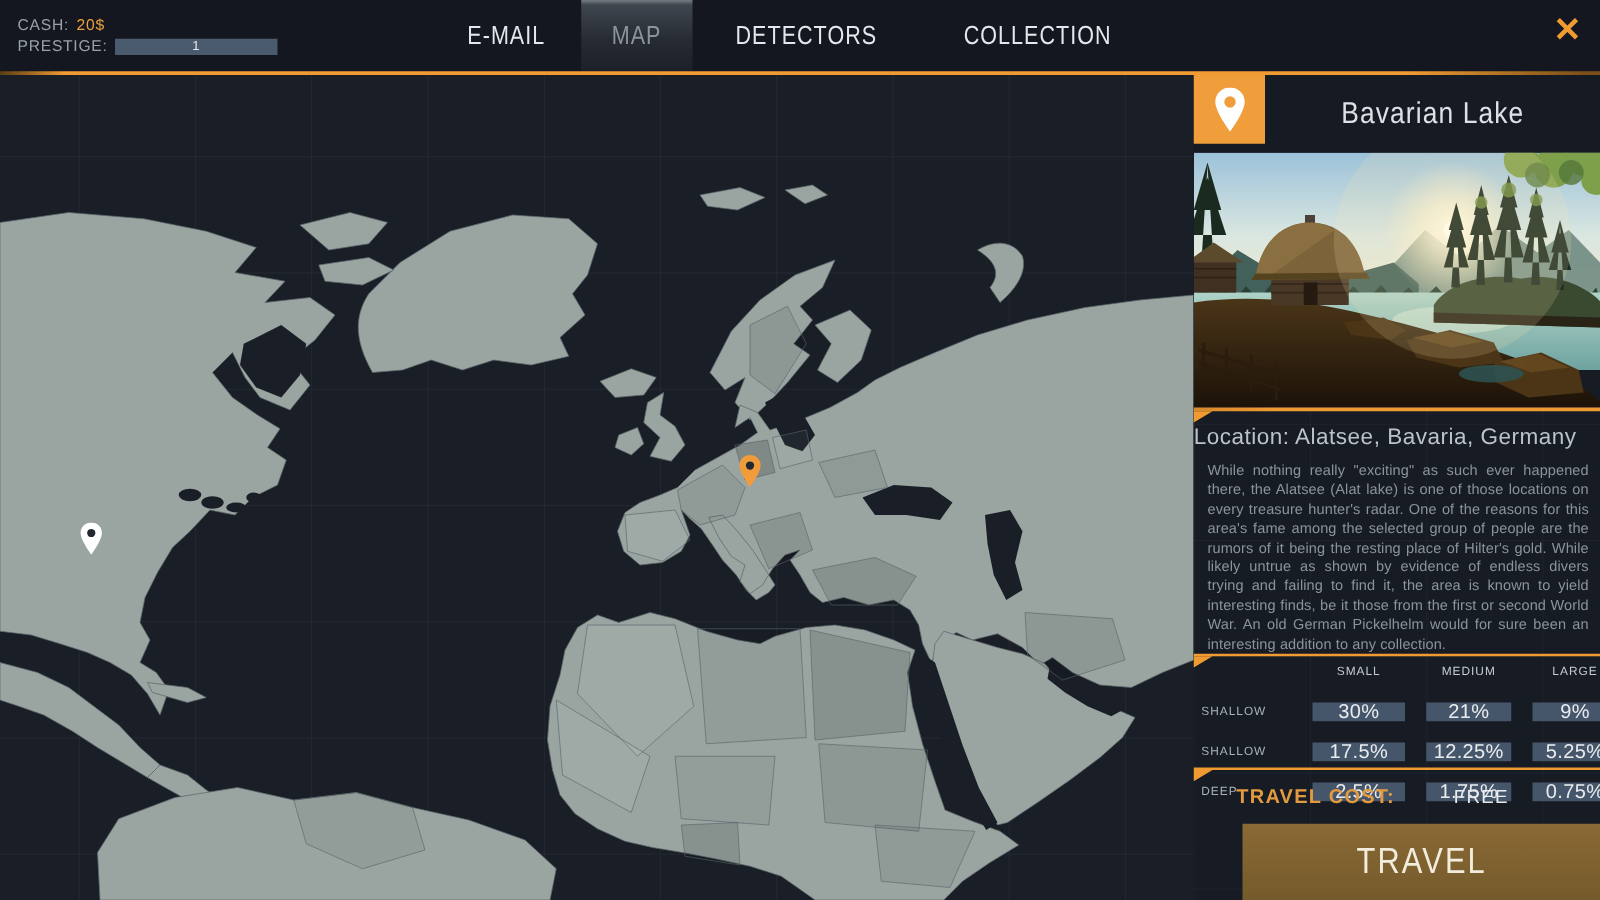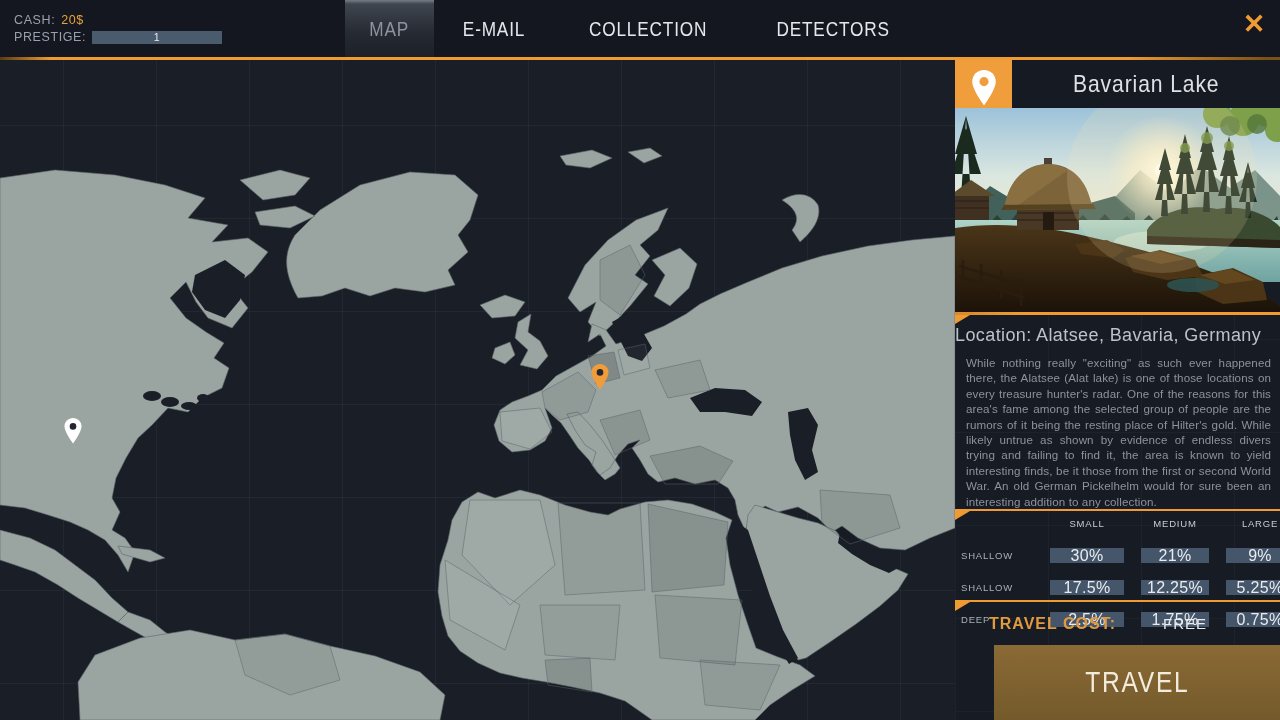--- a/index.html
+++ b/index.html
@@ -54,21 +54,21 @@
   .map-pin { position:absolute; z-index:5; cursor:pointer; }
   
   .panel {
     position:relative; width:325px; height:660px; display:flex; flex-direction:column;
     background-color:#171b24;
     background-image:
       linear-gradient(rgba(172,188,206,0.045) 1px, transparent 1px),
       linear-gradient(90deg, rgba(172,188,206,0.045) 1px, transparent 1px);
     background-size:93px 93px;
   }
-  .panel-header { height:48px; display:flex; background:#161a23; }
+  .panel-header { height:62px; display:flex; background:#161a23; }
   .pin-box { width:57px; height:55px; background:#f09d3c; display:flex; align-items:center; justify-content:center; }
   .panel-title {
     flex:1; display:flex; align-items:center; justify-content:center;
     color:#dde1e6; font-size:24px; letter-spacing:1px;
   }
   .panel-title span { transform:scaleX(.88); white-space:nowrap; }
   .photo { height:204px; position:relative; overflow:hidden; cursor:default; }
   .photo svg { display:block; }
   .orange-sep { position:relative; height:3px; background:linear-gradient(90deg,#d8892a,#ef9b32 20%,#ef9b32); z-index:2; }
   .orange-sep::after {
@@ -125,31 +125,31 @@
         <span class="cash-value">20$</span>
       </div>
       <div class="prestige-row">
         <span>PRESTIGE:</span>
         <div class="prestige-bar">
           <span>1</span>
         </div>
       </div>
     </div>
     <nav class="tabs">
+      <div class="tab">
+          <span class="tl">E-MAIL</span>
+        </div>
       <div class="tab active">
           <span class="tl">MAP</span>
         </div>
       <div class="tab">
-          <span class="tl">E-MAIL</span>
+          <span class="tl">DETECTORS</span>
         </div>
       <div class="tab">
           <span class="tl">COLLECTION</span>
-        </div>
-      <div class="tab">
-          <span class="tl">DETECTORS</span>
         </div>
     </nav>
     <button class="close-btn">✕</button>
   </header>
   <div class="accent-line"></div>
 
   <div class="content">
 
     <main class="map">
       <svg class="world" width="955" height="660" viewBox="0 0 955 660">

